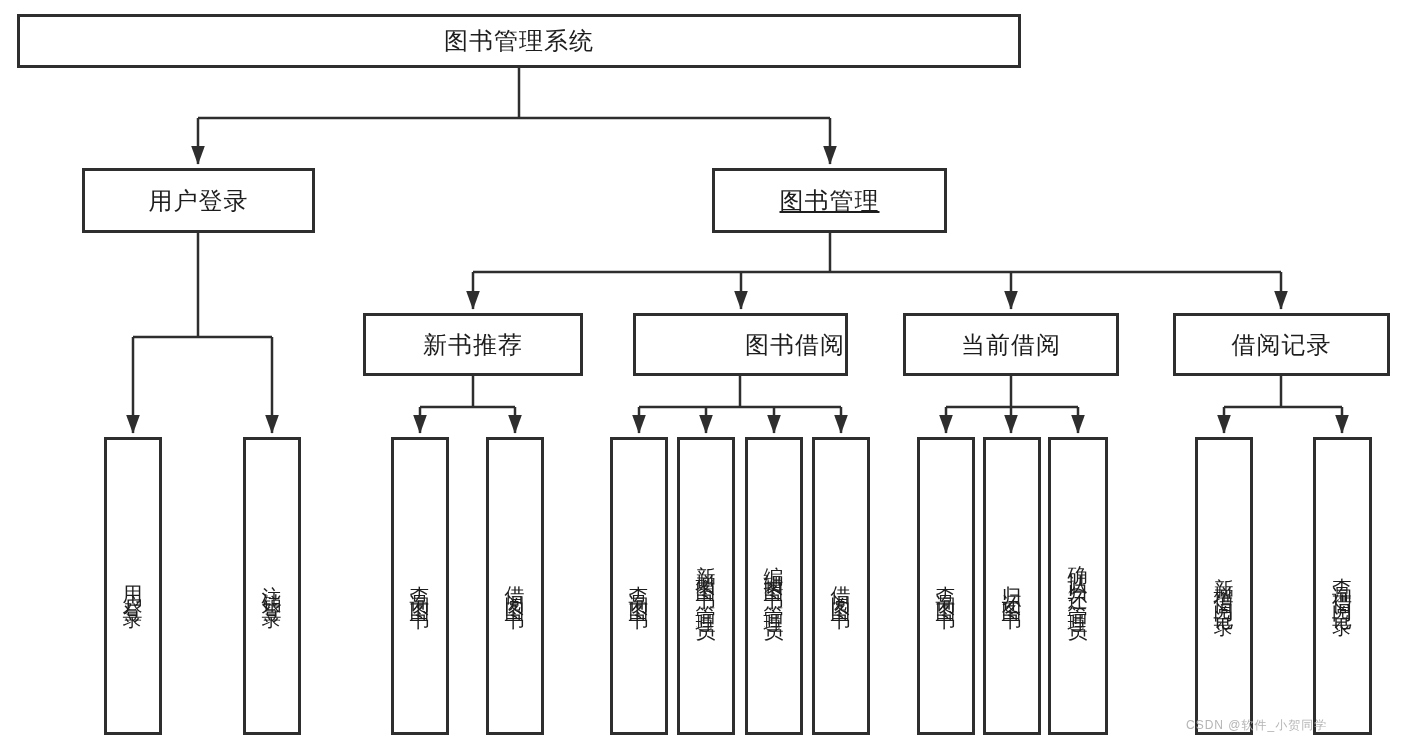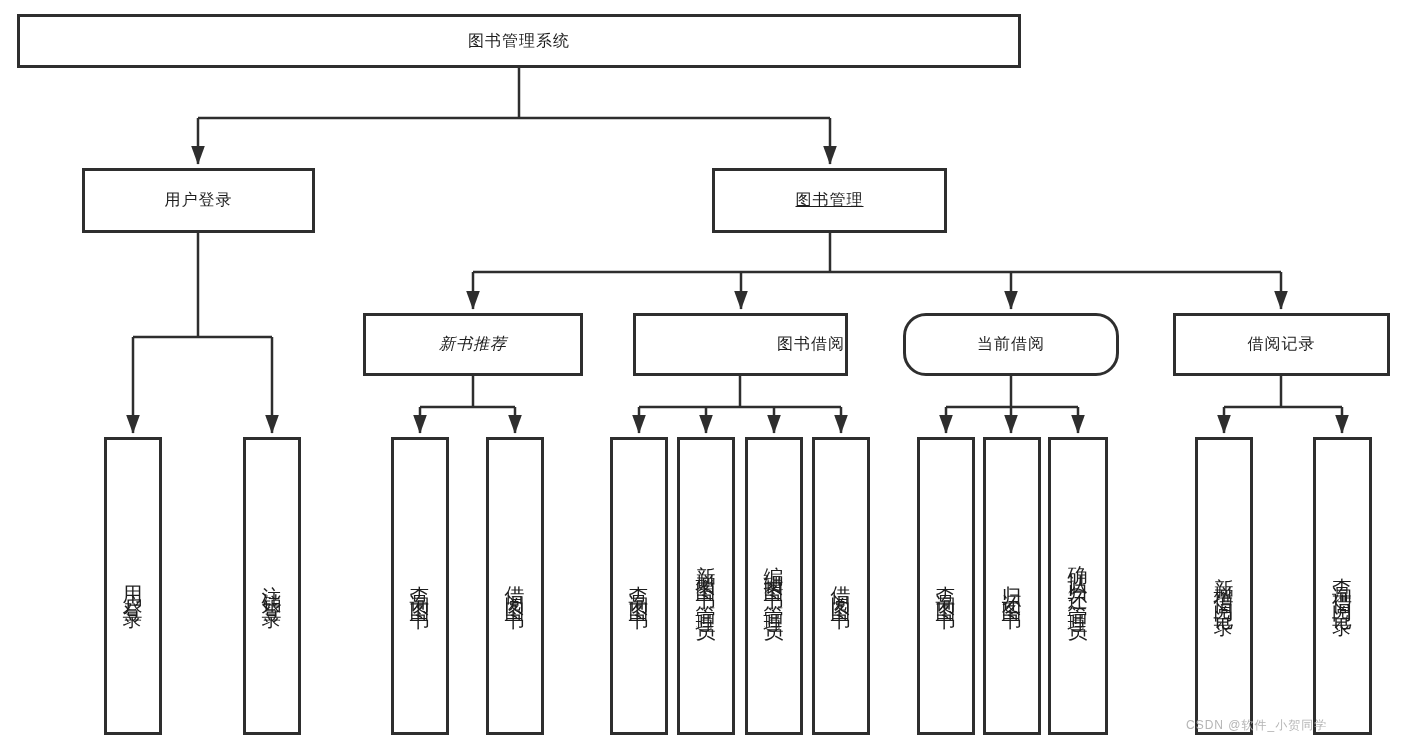--- a/index.html
+++ b/index.html
@@ -20,35 +20,35 @@
   #edges path.edge{stroke:var(--line);stroke-width:2.5;fill:none;}
   .arrowhead{fill:var(--line);}
   .box{
     position:absolute;
     border:3px solid var(--line);
     background:#fff;
     box-sizing:border-box;
     display:flex;align-items:center;justify-content:center;
     color:var(--text);
   }
-  .h{font-size:16px;letter-spacing:1px;white-space:nowrap;}
+  .h{font-size:24px;letter-spacing:1px;white-space:nowrap;}
   .v{
     writing-mode:vertical-rl;
     font-size:20px;
     letter-spacing:8px;
     line-height:1;
     white-space:nowrap;
   }
   
   .root      {left:17px;  top:14px;  width:1004px; height:54px;}
   .lv2-a     {left:82px;  top:168px; width:233px;  height:65px;}
   .lv2-b     {left:712px; top:168px; width:235px;  height:65px;text-decoration:underline;}
-  .lv3-a     {left:363px; top:313px; width:220px;  height:63px;font-style:italic;}
+  .lv3-a     {left:363px; top:313px; width:220px;  height:63px;}
   .lv3-b     {left:633px; top:313px; width:215px;  height:63px;justify-content:flex-end;}
-  .lv3-c     {left:903px; top:313px; width:216px;  height:63px;border-radius:23px;}
+  .lv3-c     {left:903px; top:313px; width:216px;  height:63px;}
   .lv3-d     {left:1173px;top:313px; width:217px;  height:63px;}
   .leaf      {top:437px;  width:58px; height:298px;}
   .x1 {left:104px;} .x2 {left:243px;}
   .x3 {left:391px;} .x4 {left:486px;}
   .x5 {left:610px;} .x6 {left:677px;} .x7 {left:745px;} .x8 {left:812px;}
   .x9 {left:917px;} .x10{left:983px;} .x11{left:1048px;width:60px;}
   .x12{left:1195px;} .x13{left:1313px;width:59px;}
   .watermark{
     position:absolute;left:1186px;top:717px;
     font-size:12px;letter-spacing:1px;

